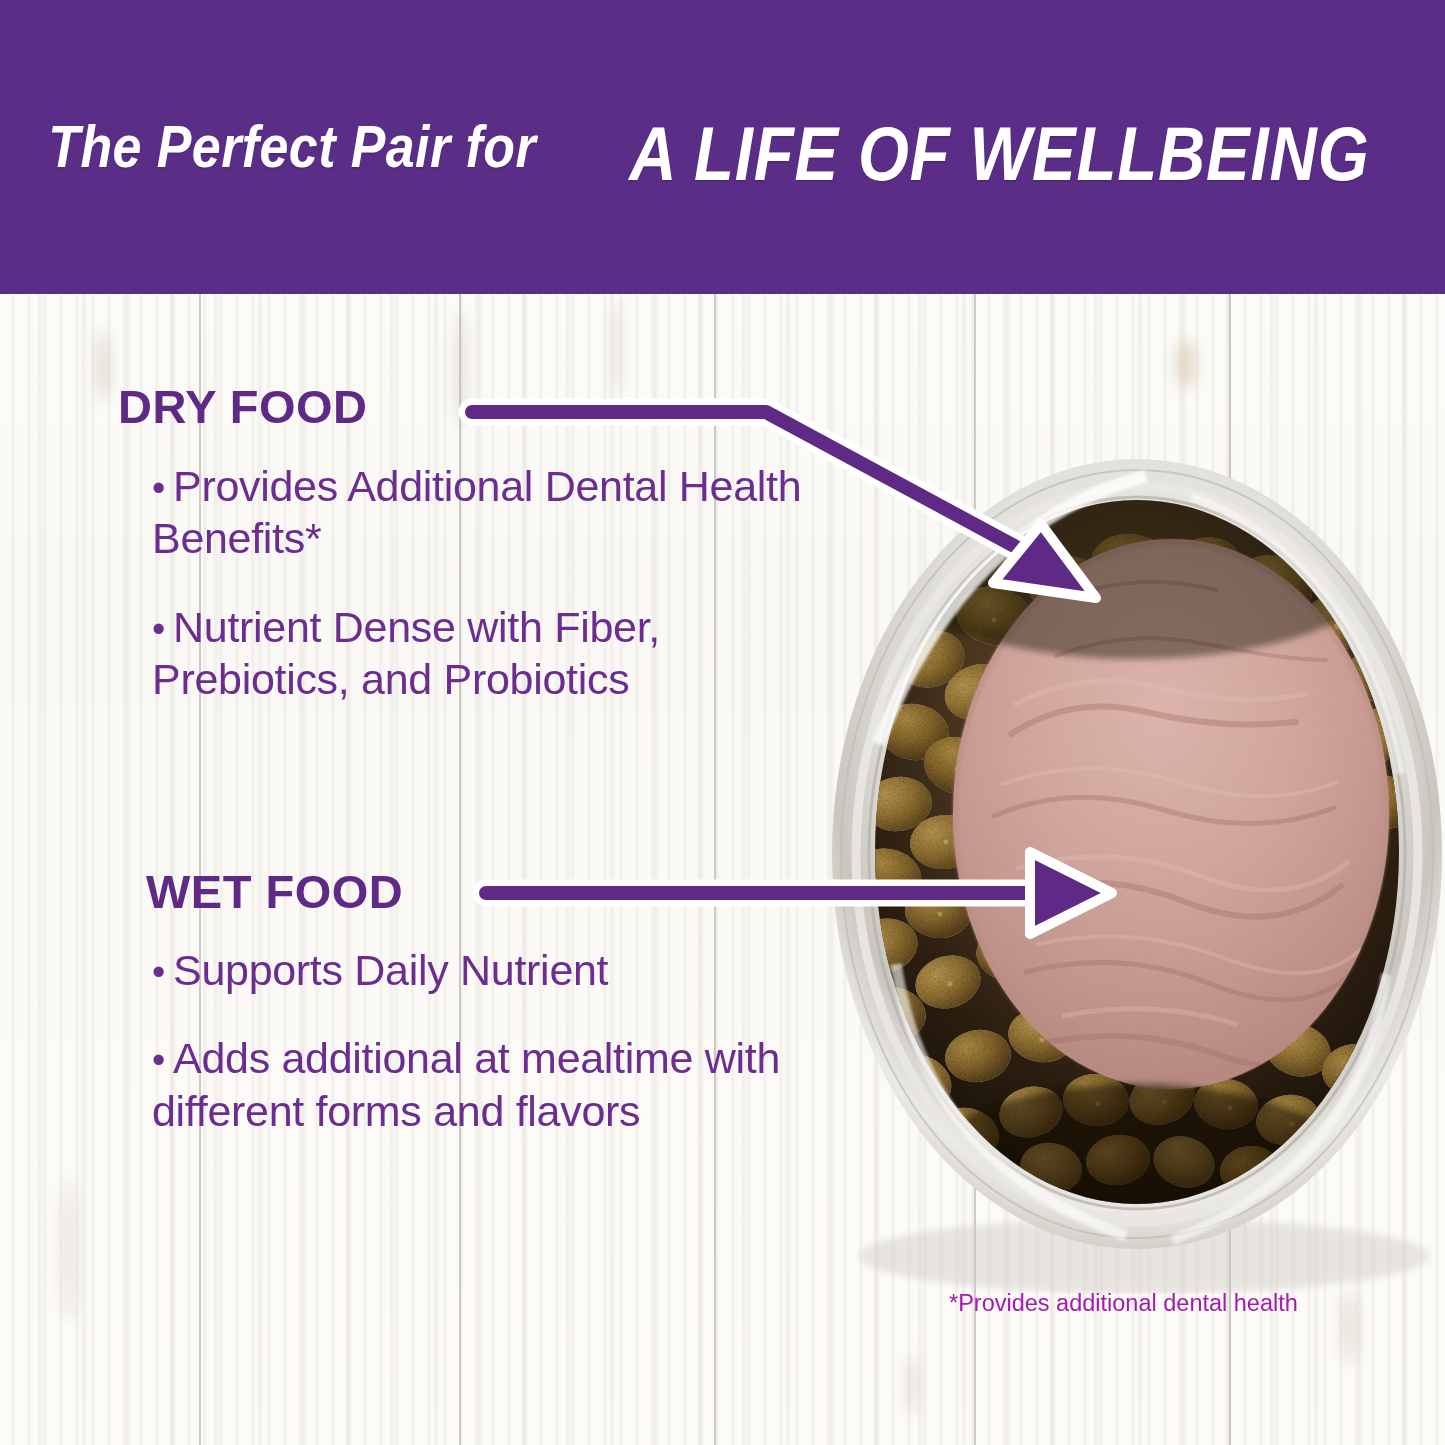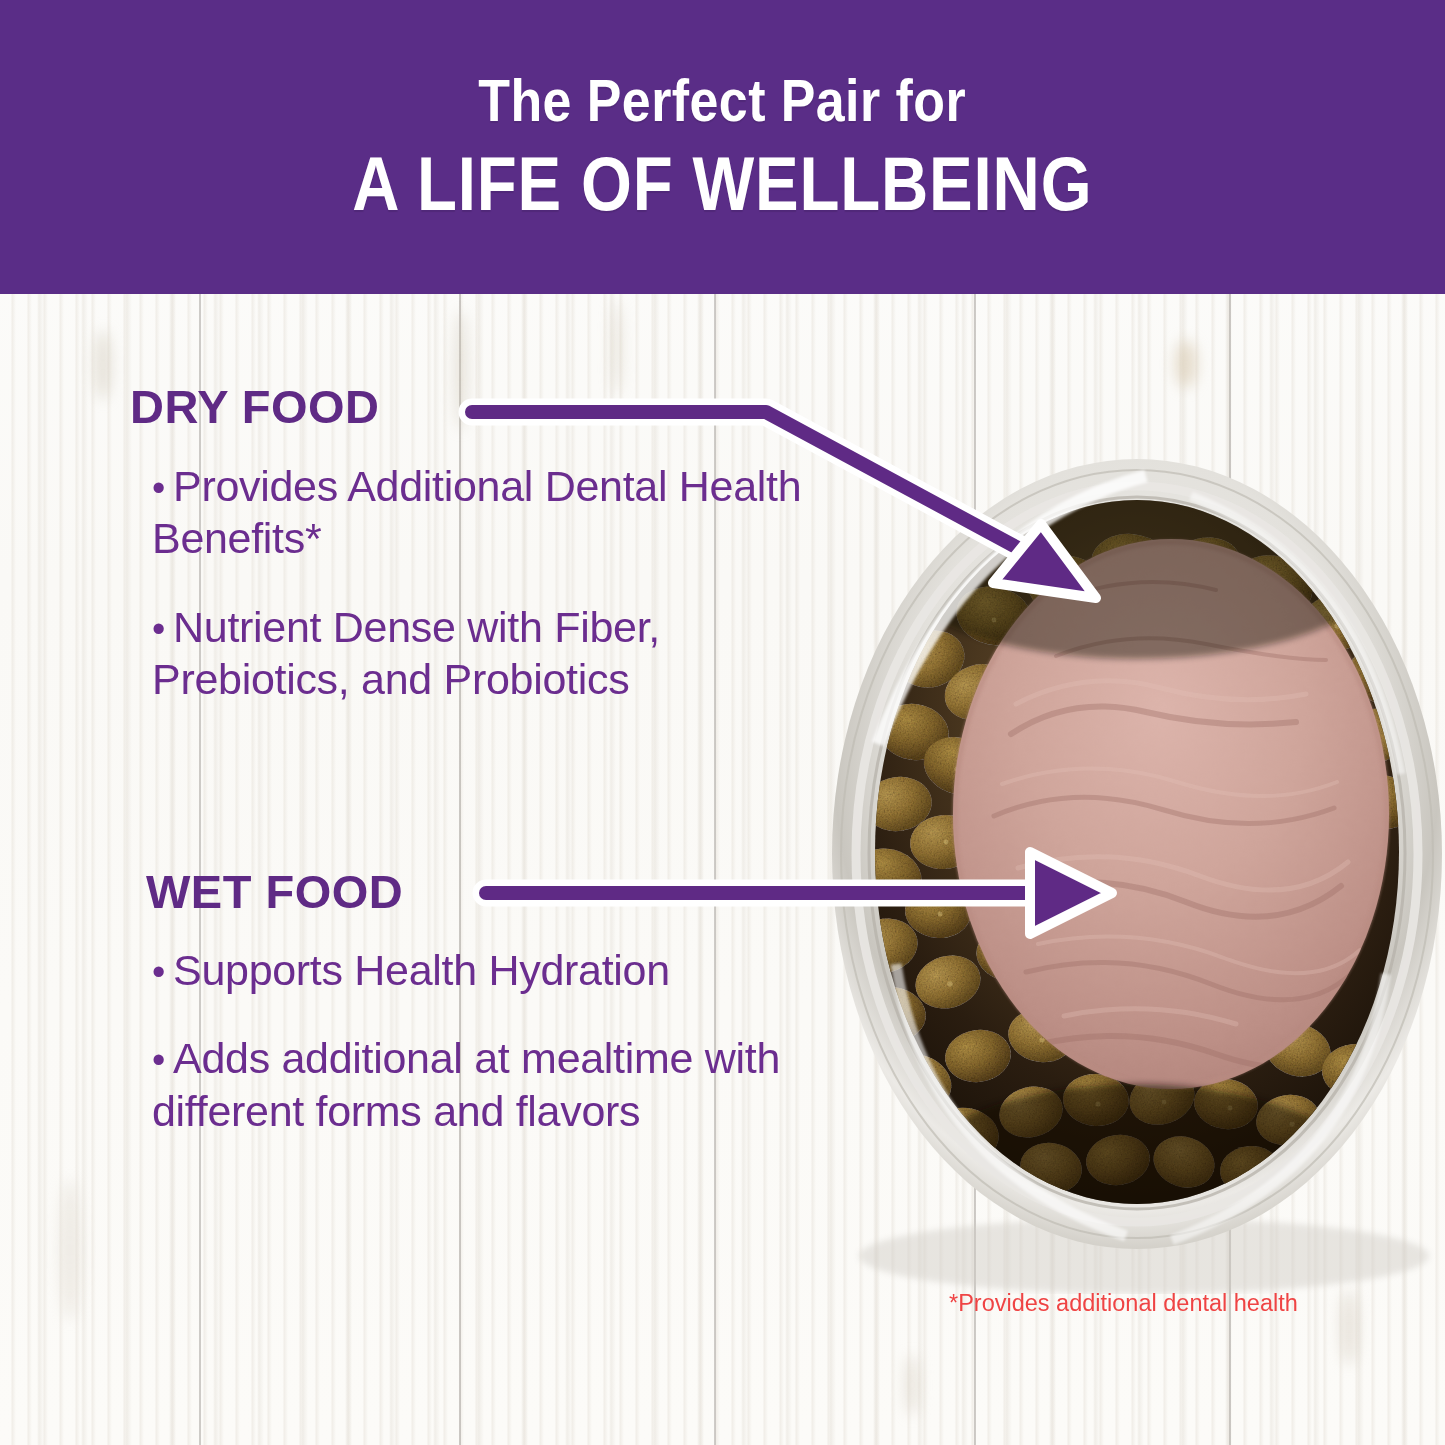--- a/index.html
+++ b/index.html
@@ -32,22 +32,23 @@
          rgba(224,219,210,.40) 39px,
          rgba(246,243,238,0) 44px),
       linear-gradient(180deg,#fdfdfc 0%, #faf9f6 40%, #fcfbf8 100%);
   }
   .grain-smudge{ position:absolute; border-radius:50%; filter:blur(7px); }
 
   
   #header{
     position:absolute; left:0; top:0; width:1445px; height:294px;
     background:#5a2d87;
-    display:flex; flex-direction:column; align-items:center; justify-content:center;
+    display:flex; flex-direction:row; align-items:center; justify-content:center;
     z-index:5;
+    font-style:italic;
   }
   #header .line1{
     color:#ffffff; font-weight:bold; font-size:59px; line-height:1.02;
     font-family:"Liberation Sans Narrow","Liberation Sans", sans-serif;
     transform:scaleX(.88); letter-spacing:.5px;
     text-shadow:0 2px 1px rgba(0,0,0,.10);
   }
   #header .line2{
     color:#ffffff; font-weight:bold; font-size:76px; line-height:1.02;
     margin-top:14px;
@@ -58,21 +59,21 @@
 
   
   #copy{
     position:absolute; left:0; top:294px; width:840px; height:1151px; z-index:6;
   }
   .sec-title{
     position:absolute; left:118px;
     color:#5f2a85; font-weight:bold; font-size:47px; letter-spacing:.5px;
     font-family:"Liberation Sans", sans-serif;
   }
-  #dry-title{ top:85px;margin-left:12px; }
+  #dry-title{ top:85px; }
   #wet-title{ top:570px;margin-left:28px; }
 
   .blist{ position:absolute; left:112px; width:700px; }
   #dry-list{ top:166px; }
   #wet-list{ top:650px; }
 
   .bullet-item{
     color:#6b2d8f;
     font-size:43px; line-height:1.22; font-weight:500;
     font-family:"Liberation Sans", sans-serif;
@@ -80,21 +81,21 @@
     letter-spacing:-.3px;
     margin-left:40px;
   }
   .bullet-item .dot{
     color:#6b2d8f; font-size:38px; line-height:1;
     margin-right:8px;
   }
 
   #footnote{
     position:absolute; right:66px; top:1288px; width:430px;
-    color:#ef4444; font-size:23.5px; line-height:1.28;
+    color:#a21caf; font-size:23.5px; line-height:1.28;
     font-weight:500; text-align:left; z-index:9;
     font-family:"Liberation Sans", sans-serif;
   }
 
   
   #arrows{ position:absolute; left:0; top:0; width:1445px; height:1445px; z-index:8; pointer-events:none; }
 
   
   #bowl-photo{
     position:absolute; left:826px; top:444px; width:622px; height:850px; z-index:4;
@@ -325,21 +326,21 @@
       <span class="dot">•</span><span>Provides Additional Dental Health Benefits*</span>
     </div>
     <div class="bullet-item">
       <span class="dot">•</span><span>Nutrient Dense with Fiber, Prebiotics, and Probiotics</span>
     </div>
   </div>
 
   <div class="sec-title" id="wet-title">WET FOOD</div>
   <div class="blist" id="wet-list">
     <div class="bullet-item">
-      <span class="dot">•</span><span>Supports Health Hydration</span>
+      <span class="dot">•</span><span>Supports Daily Nutrient</span>
     </div>
     <div class="bullet-item">
       <span class="dot">•</span><span>Adds additional at mealtime with different forms and flavors</span>
     </div>
   </div>
 </div>
 
 <div id="footnote">
   <div>*Provides additional dental health</div>
 </div>

